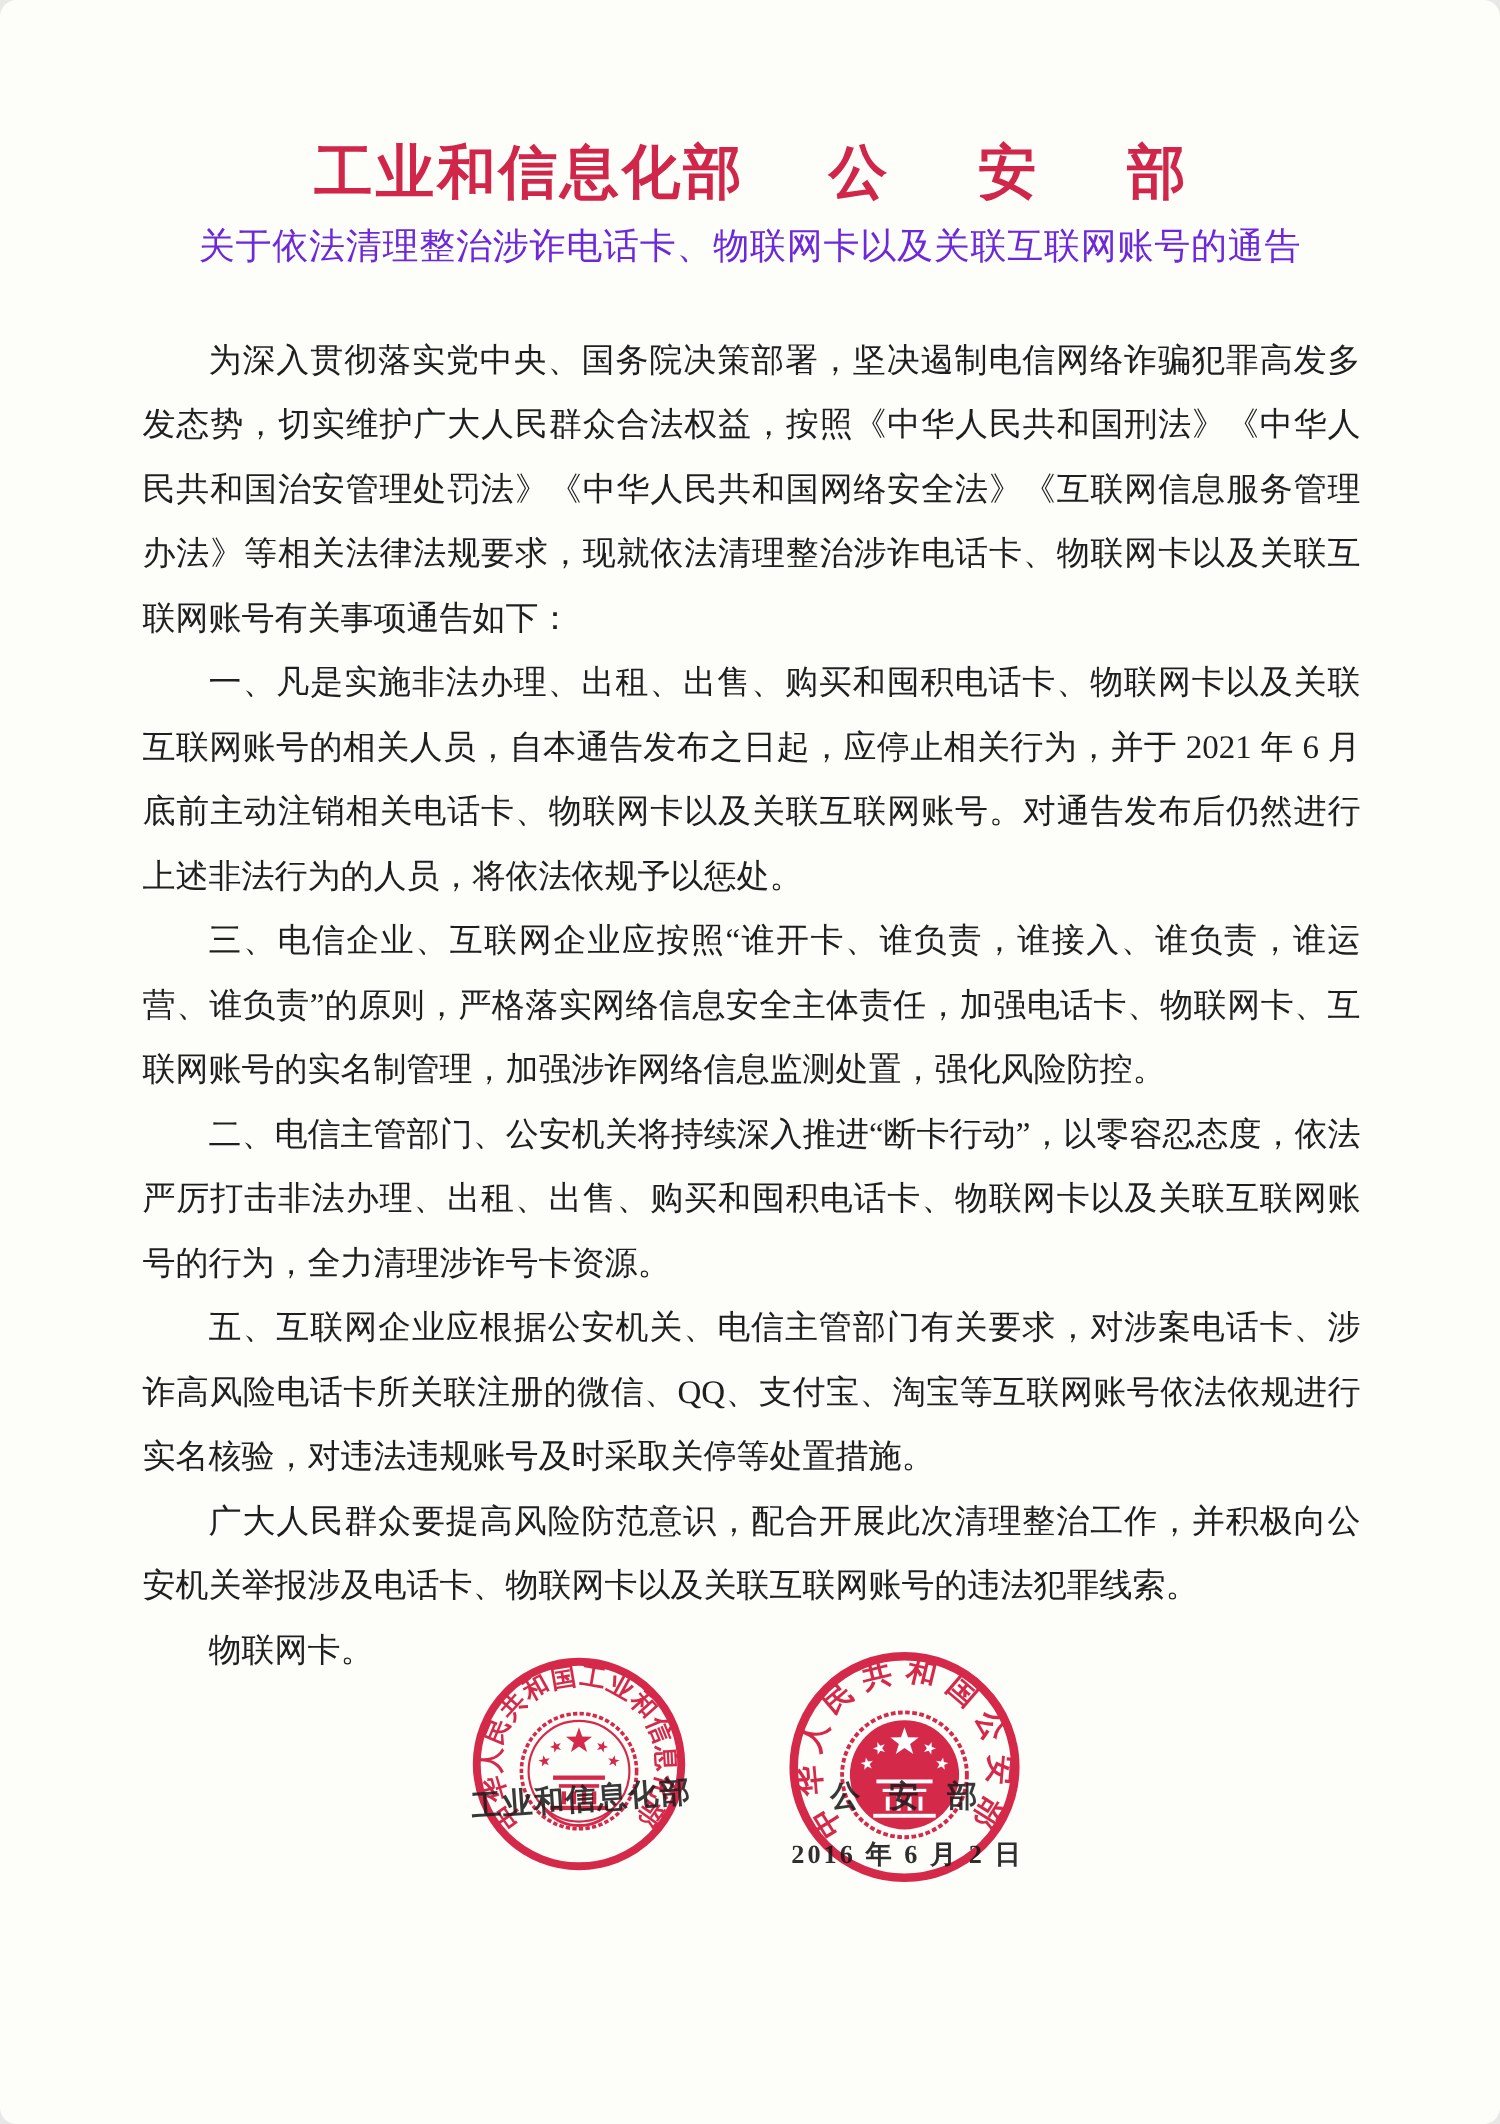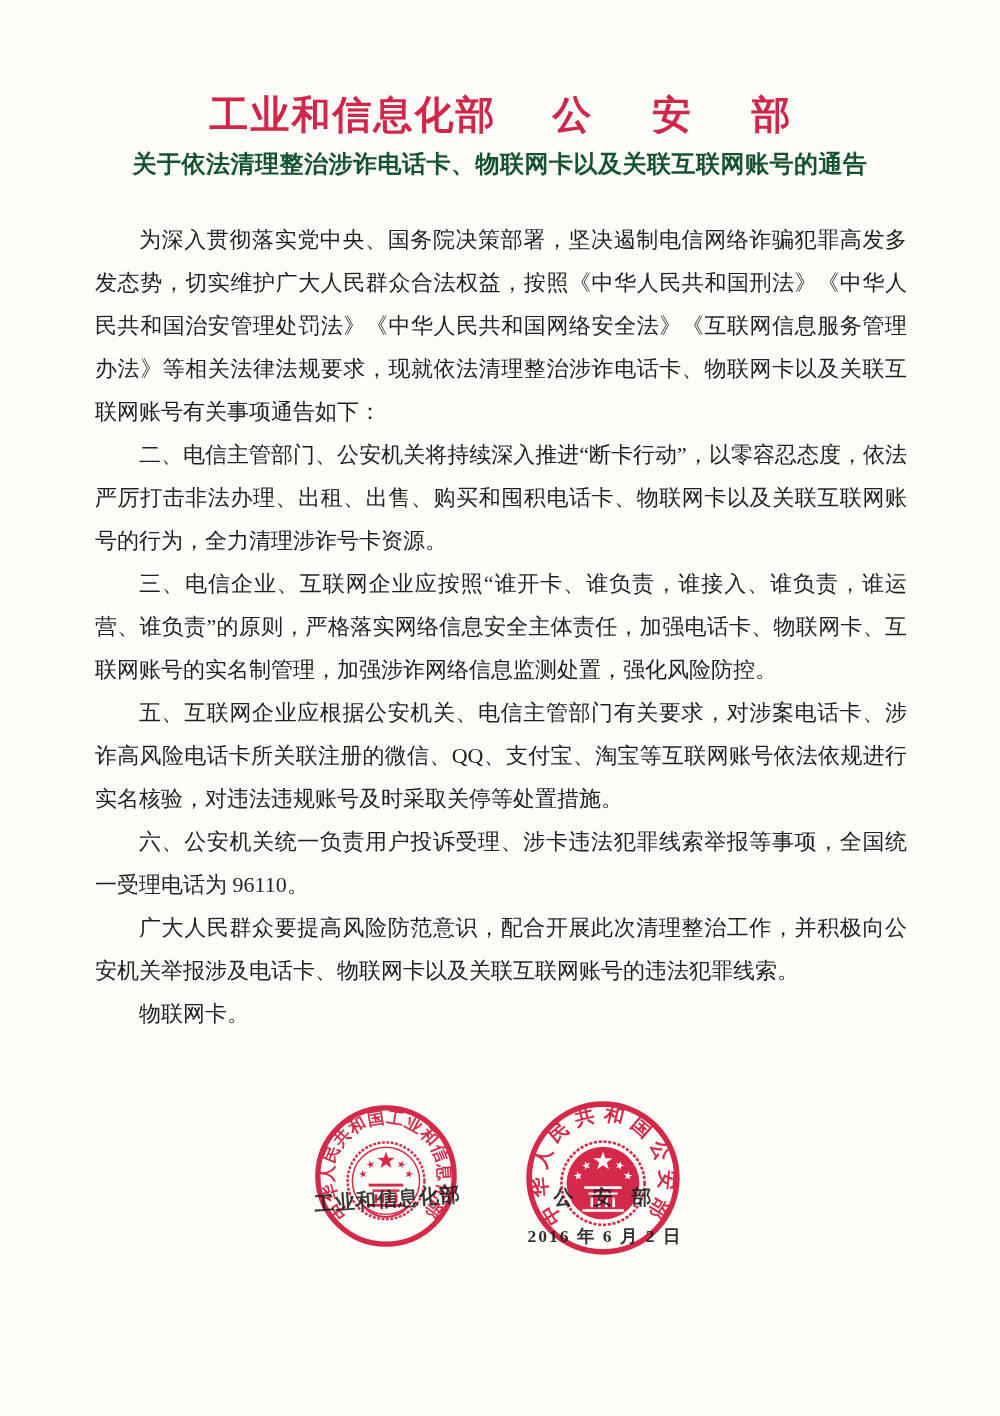--- a/index.html
+++ b/index.html
@@ -6,20 +6,21 @@
   html, body { background: #e8e8e6; }
   .page {
     position: relative;
     width: 1000px;
     height: 1416px;
     margin: 0 auto;
     background: #fdfdfa;
     overflow: hidden;
     font-family: "Liberation Serif", "DejaVu Serif", serif;
     color: #1f1f1f;
+    border-radius: 11px;
   }
   .org-line {
     position: absolute;
     top: 88px;
     left: 0;
     width: 100%;
     display: flex;
     justify-content: center;
     align-items: baseline;
     gap: 56px;
@@ -35,22 +36,22 @@
     letter-spacing: 1.55em;
     margin-right: -1.55em;
   }
   .doc-title {
     position: absolute;
     top: 148px;
     left: 0;
     width: 100%;
     text-align: center;
     font-size: 24px;
-    font-weight: bold;
-    color: #14532d;
+    font-weight: normal;
+    color: #6d28d9;
     letter-spacing: 0.5px;
   }
   .body-text {
     position: absolute;
     top: 218px;
     left: 95px;
     width: 812px;
     font-size: 22px;
     line-height: 43px;
     text-align: justify;
@@ -98,24 +99,24 @@
 
   <div class="org-line">
     <span class="org-name">工业和信息化部</span>
     <span class="org-name spread">公安部</span>
   </div>
 
   <h1 class="doc-title">关于依法清理整治涉诈电话卡、物联网卡以及关联互联网账号的通告</h1>
 
   <main class="body-text">
     <p>为深入贯彻落实党中央、国务院决策部署，坚决遏制电信网络诈骗犯罪高发多发态势，切实维护广大人民群众合法权益，按照《中华人民共和国刑法》《中华人民共和国治安管理处罚法》《中华人民共和国网络安全法》《互联网信息服务管理办法》等相关法律法规要求，现就依法清理整治涉诈电话卡、物联网卡以及关联互联网账号有关事项通告如下：</p>
+    <p>一、凡是实施非法办理、出租、出售、购买和囤积电话卡、物联网卡以及关联互联网账号的相关人员，自本通告发布之日起，应停止相关行为，并于 2021 年 6 月底前主动注销相关电话卡、物联网卡以及关联互联网账号。对通告发布后仍然进行上述非法行为的人员，将依法依规予以惩处。</p>
+    <p>三、电信企业、互联网企业应按照“谁开卡、谁负责，谁接入、谁负责，谁运营、谁负责”的原则，严格落实网络信息安全主体责任，加强电话卡、物联网卡、互联网账号的实名制管理，加强涉诈网络信息监测处置，强化风险防控。</p>
     <p>二、电信主管部门、公安机关将持续深入推进“断卡行动”，以零容忍态度，依法严厉打击非法办理、出租、出售、购买和囤积电话卡、物联网卡以及关联互联网账号的行为，全力清理涉诈号卡资源。</p>
-    <p>三、电信企业、互联网企业应按照“谁开卡、谁负责，谁接入、谁负责，谁运营、谁负责”的原则，严格落实网络信息安全主体责任，加强电话卡、物联网卡、互联网账号的实名制管理，加强涉诈网络信息监测处置，强化风险防控。</p>
     <p>五、互联网企业应根据公安机关、电信主管部门有关要求，对涉案电话卡、涉诈高风险电话卡所关联注册的微信、QQ、支付宝、淘宝等互联网账号依法依规进行实名核验，对违法违规账号及时采取关停等处置措施。</p>
-    <p>六、公安机关统一负责用户投诉受理、涉卡违法犯罪线索举报等事项，全国统一受理电话为 96110。</p>
     <p>广大人民群众要提高风险防范意识，配合开展此次清理整治工作，并积极向公安机关举报涉及电话卡、物联网卡以及关联互联网账号的违法犯罪线索。</p>
     <p>物联网卡。</p>
   </main>
 
   <div class="seal seal-left">
     <svg width="144" height="144" viewBox="0 0 150 150">
       <defs>
         <path id="arcL" d="M 36.1,113.9 A 55,55 0 1 1 113.9,113.9" fill="none"></path>
         <path id="star" d="M0,-10 L2.35,-3.24 9.51,-3.09 3.8,1.24 5.88,8.09 0,4 -5.88,8.09 -3.8,1.24 -9.51,-3.09 -2.35,-3.24 Z"></path>
       </defs>

